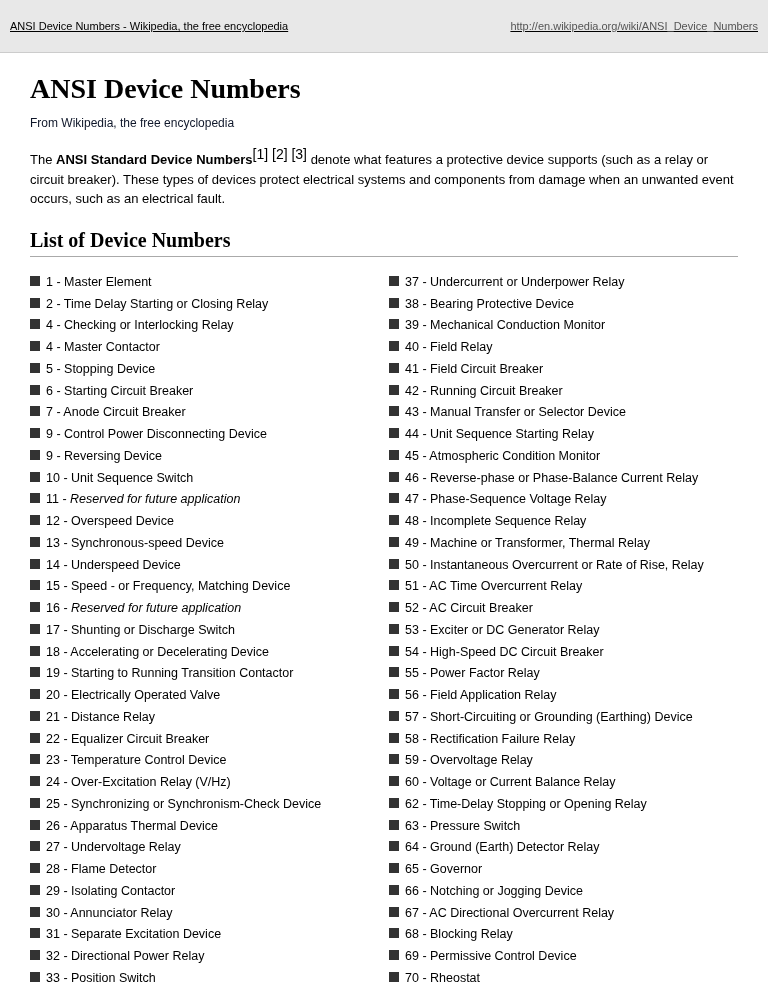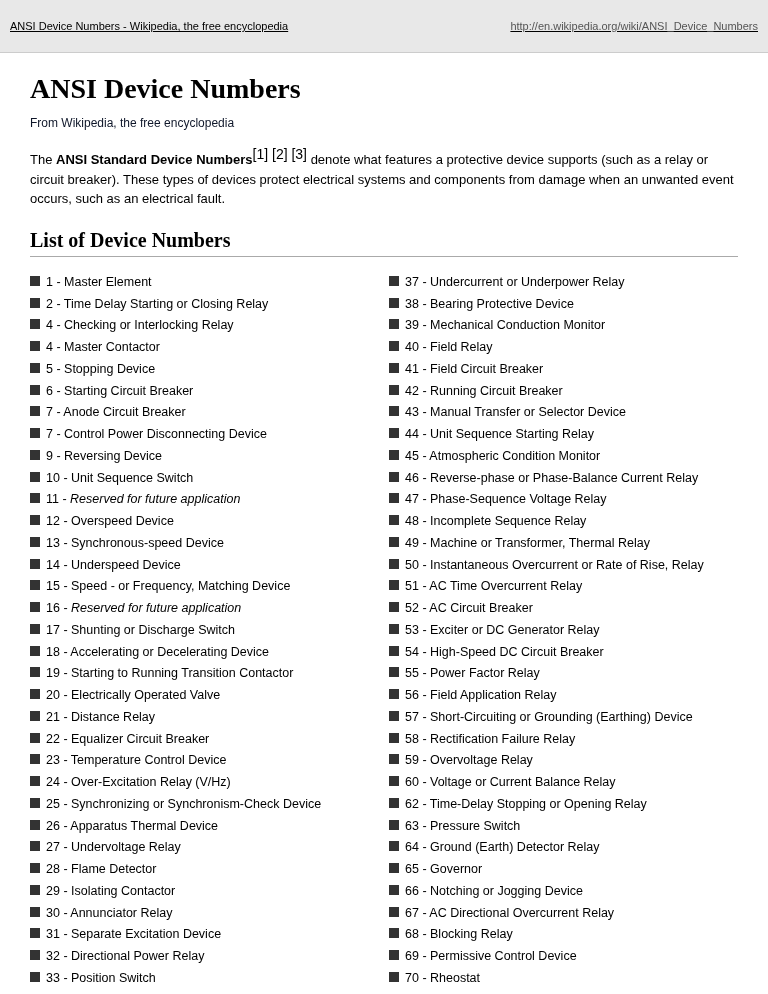--- a/index.html
+++ b/index.html
@@ -150,21 +150,21 @@
           <li>
             <span class="bullet"></span>
             <span class="item-text">6 - Starting Circuit Breaker</span>
           </li>
           <li>
             <span class="bullet"></span>
             <span class="item-text">7 - Anode Circuit Breaker</span>
           </li>
           <li>
             <span class="bullet"></span>
-            <span class="item-text">7 - Control Power Disconnecting Device</span>
+            <span class="item-text">9 - Control Power Disconnecting Device</span>
           </li>
           <li>
             <span class="bullet"></span>
             <span class="item-text">9 - Reversing Device</span>
           </li>
           <li>
             <span class="bullet"></span>
             <span class="item-text">10 - Unit Sequence Switch</span>
           </li>
           <li>

